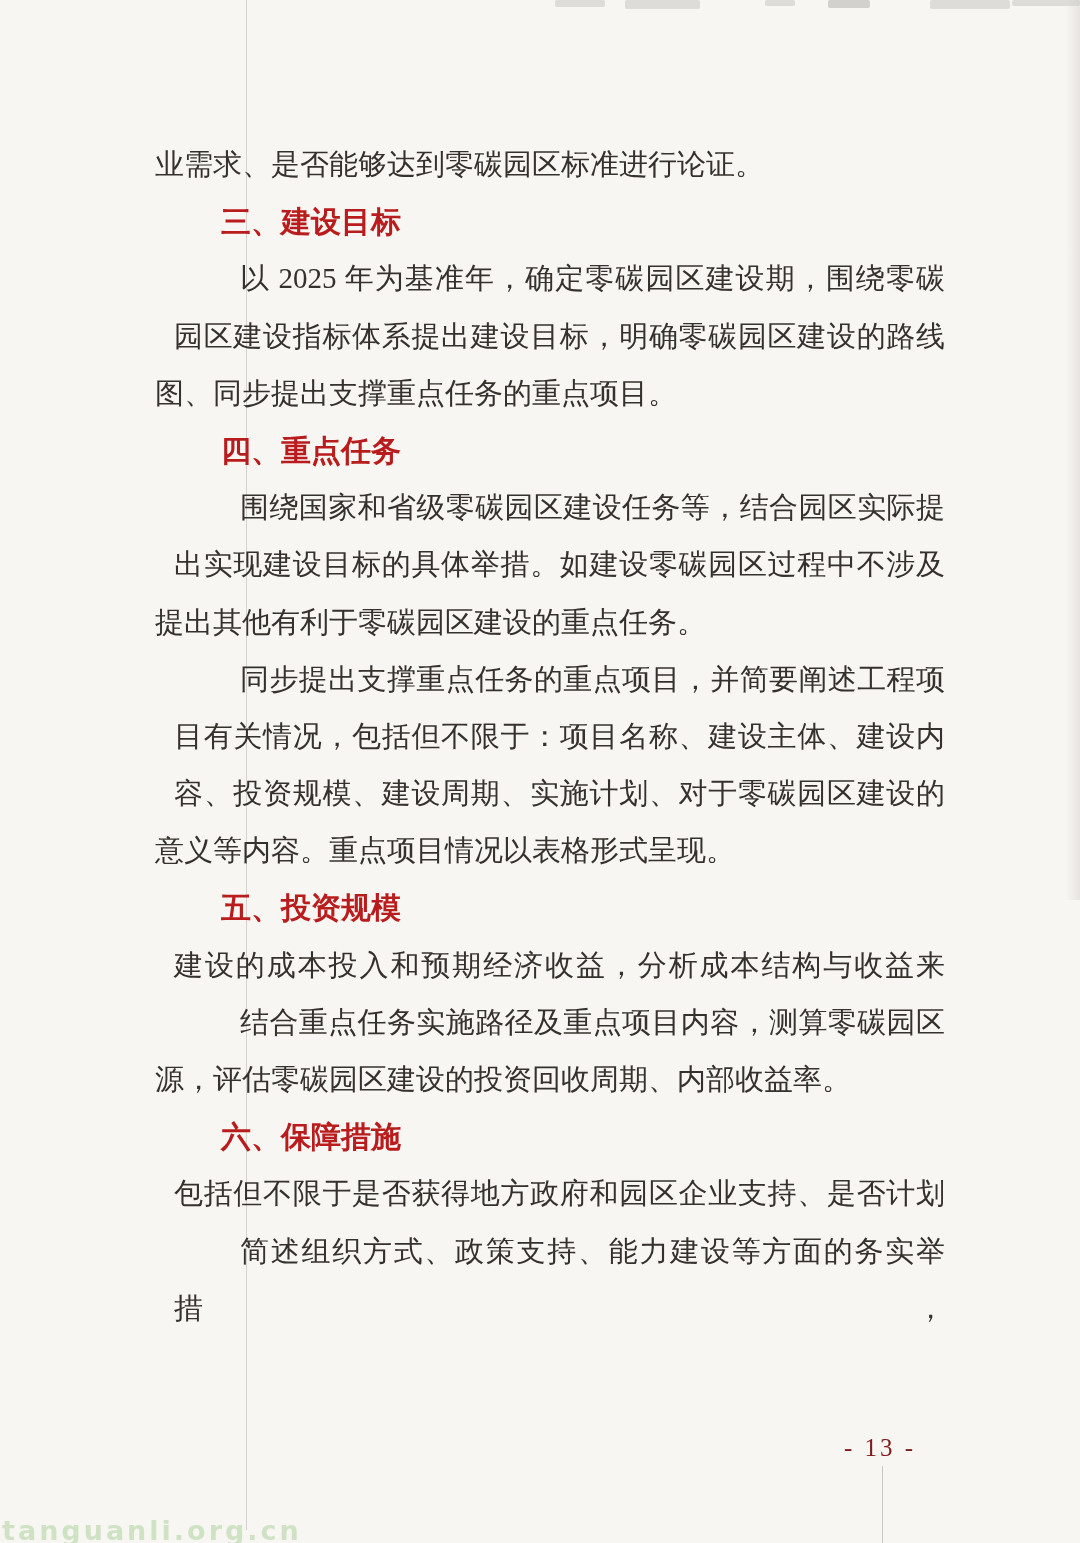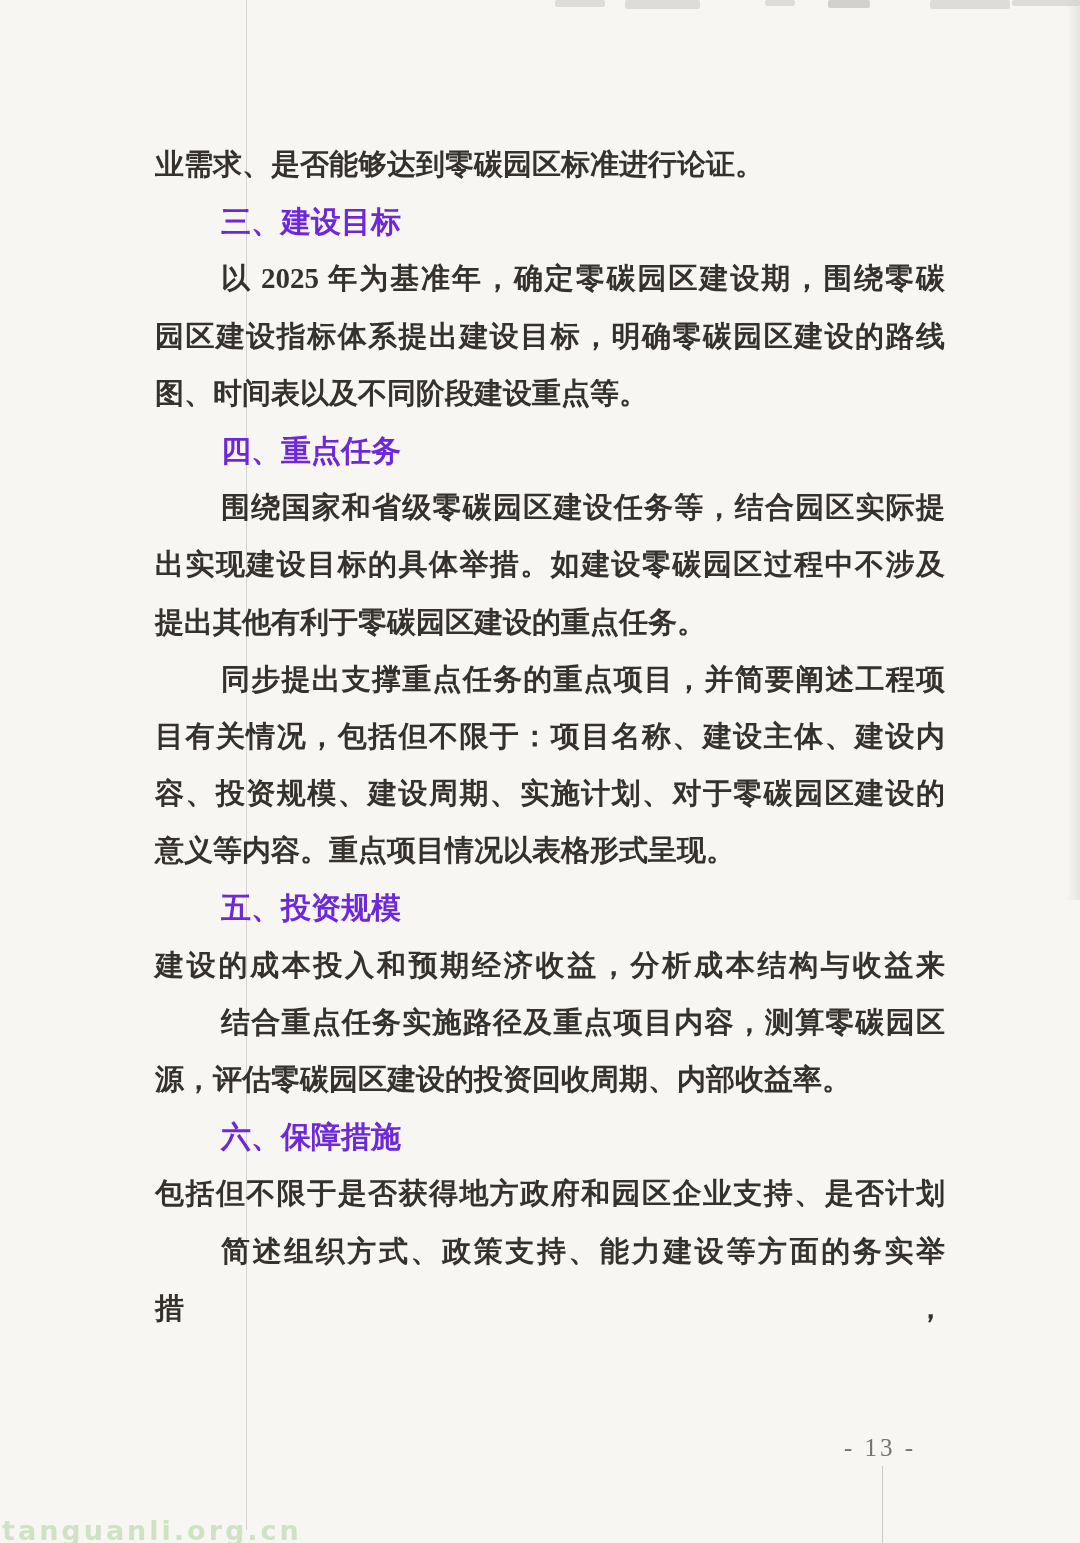--- a/index.html
+++ b/index.html
@@ -33,40 +33,41 @@
   }
   .content{
     position:absolute;left:155px;top:136px;width:790px;
   }
   .line{
     height:57.2px;line-height:57.2px;
     font-size:29px;
     white-space:nowrap;
     color:#35322e;
   }
-  .line.body{font-family:"Liberation Serif","DejaVu Serif",serif;font-weight:bold;}
+  .line.body{font-family:"Liberation Serif","DejaVu Serif",serif;}
   .line.fill{
     white-space:normal;
     text-align:justify;
     text-align-last:justify;
+    margin-left:19px;
   }
   .line.indent{text-indent:66px;}
   .line.heading{
     font-family:"Liberation Sans","DejaVu Sans",sans-serif;
     font-weight:700;
     font-size:30px;
-    color:#6d28d9;
+    color:#b91c1c;
     text-indent:66px;
   }
   .page-number{
     position:absolute;left:820px;top:1433px;width:120px;
     text-align:center;
     font-size:25px;line-height:30px;
     letter-spacing:3px;
-    color:#737373;
+    color:#7f1d1d;
     font-family:"Liberation Serif","DejaVu Serif",serif;
   }
   .watermark{
     position:absolute;left:2px;top:1516px;
     font-family:"DejaVu Sans","Liberation Sans",sans-serif;
     font-weight:600;
     font-size:27px;line-height:30px;
     letter-spacing:3px;
     color:#cfe3c4;
   }
@@ -84,21 +85,21 @@
   <div class="edge-smudge" style="left:828px;top:0;width:42px;height:8px;background:#b5b2ae;"></div>
   <div class="edge-smudge" style="left:930px;top:0;width:80px;height:9px;"></div>
   <div class="edge-smudge" style="left:1012px;top:0;width:68px;height:6px;"></div>
   <div class="pn-line"></div>
 
   <div class="content">
       <div class="line body">业需求、是否能够达到零碳园区标准进行论证。</div>
       <div class="line heading indent">三、建设目标</div>
       <div class="line body indent fill">以 2025 年为基准年，确定零碳园区建设期，围绕零碳</div>
       <div class="line body fill">园区建设指标体系提出建设目标，明确零碳园区建设的路线</div>
-      <div class="line body">图、时间表以及不同阶段建设重点等。</div>
+      <div class="line body">图、同步提出支撑重点任务的重点项目。</div>
       <div class="line heading indent">四、重点任务</div>
       <div class="line body indent fill">围绕国家和省级零碳园区建设任务等，结合园区实际提</div>
       <div class="line body fill">出实现建设目标的具体举措。如建设零碳园区过程中不涉及</div>
       <div class="line body">提出其他有利于零碳园区建设的重点任务。</div>
       <div class="line body indent fill">同步提出支撑重点任务的重点项目，并简要阐述工程项</div>
       <div class="line body fill">目有关情况，包括但不限于：项目名称、建设主体、建设内</div>
       <div class="line body fill">容、投资规模、建设周期、实施计划、对于零碳园区建设的</div>
       <div class="line body">意义等内容。重点项目情况以表格形式呈现。</div>
       <div class="line heading indent">五、投资规模</div>
       <div class="line body fill">建设的成本投入和预期经济收益，分析成本结构与收益来</div>

